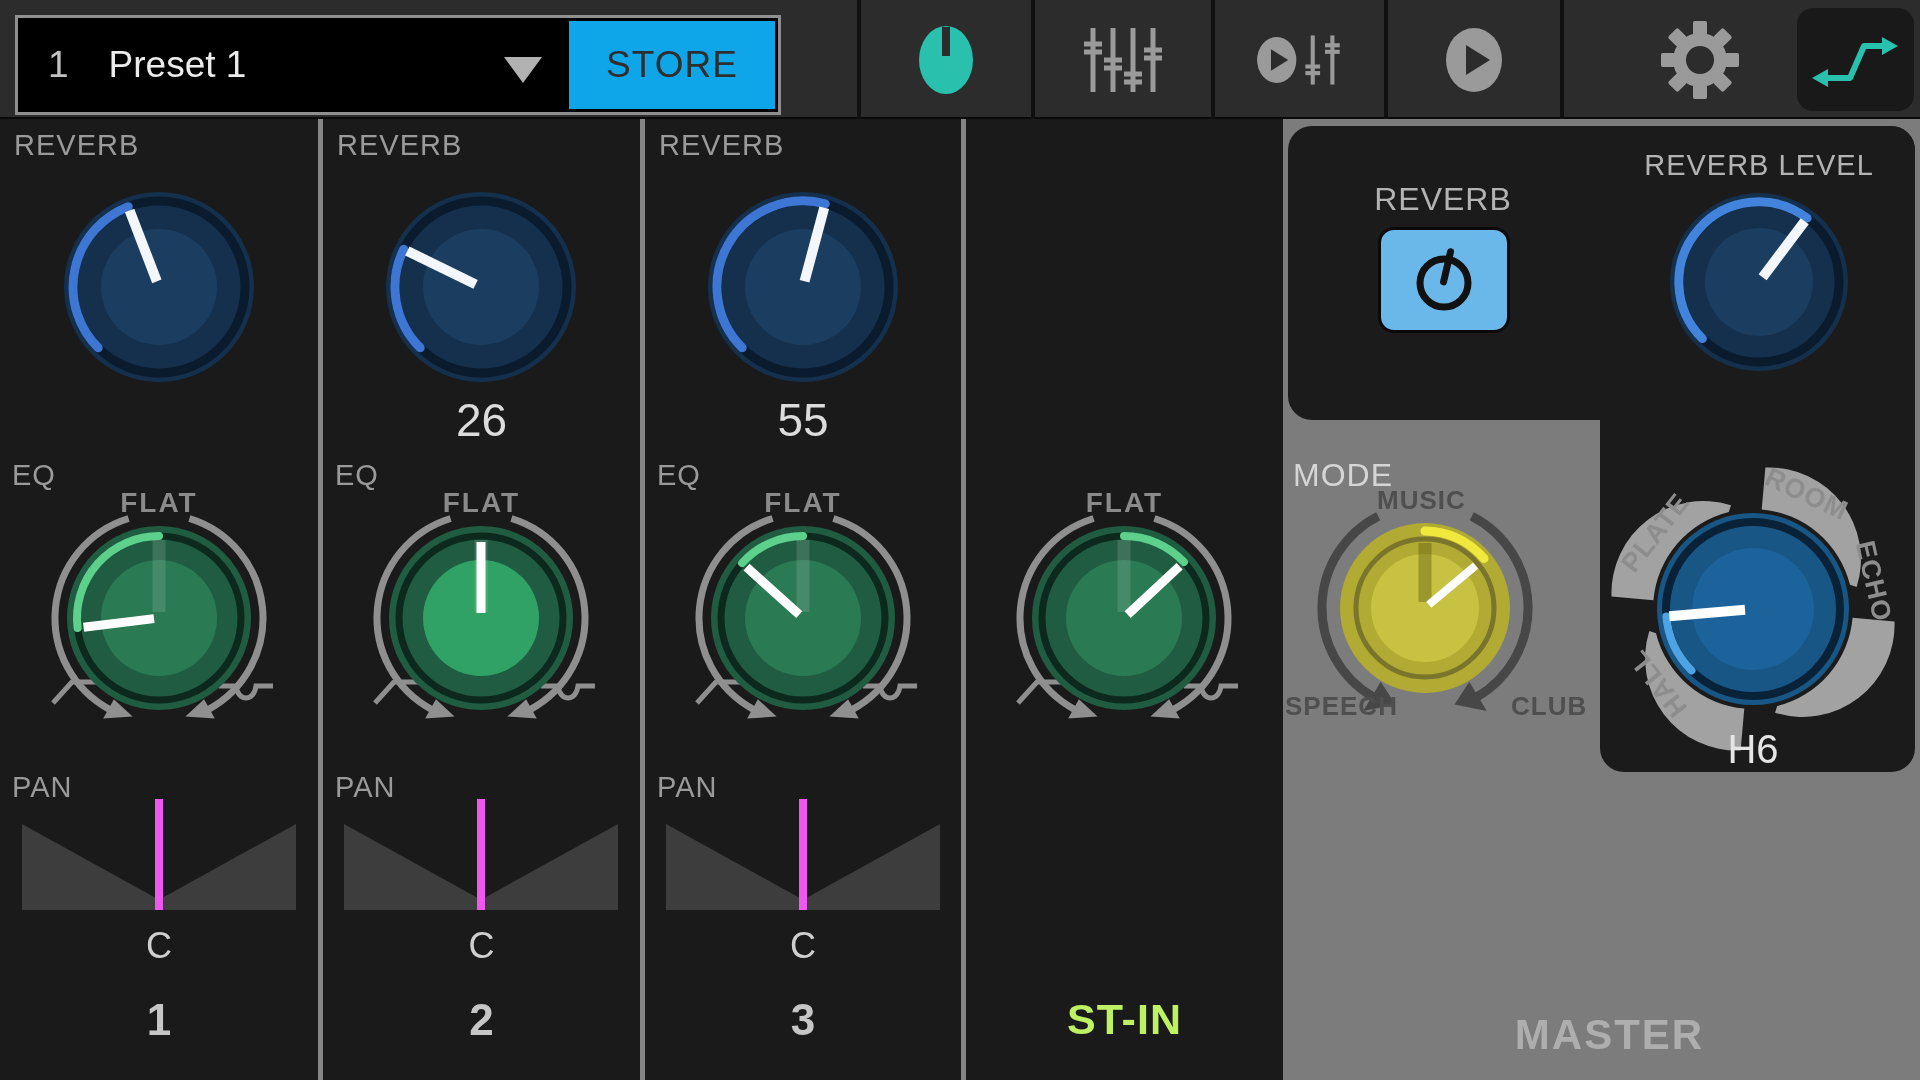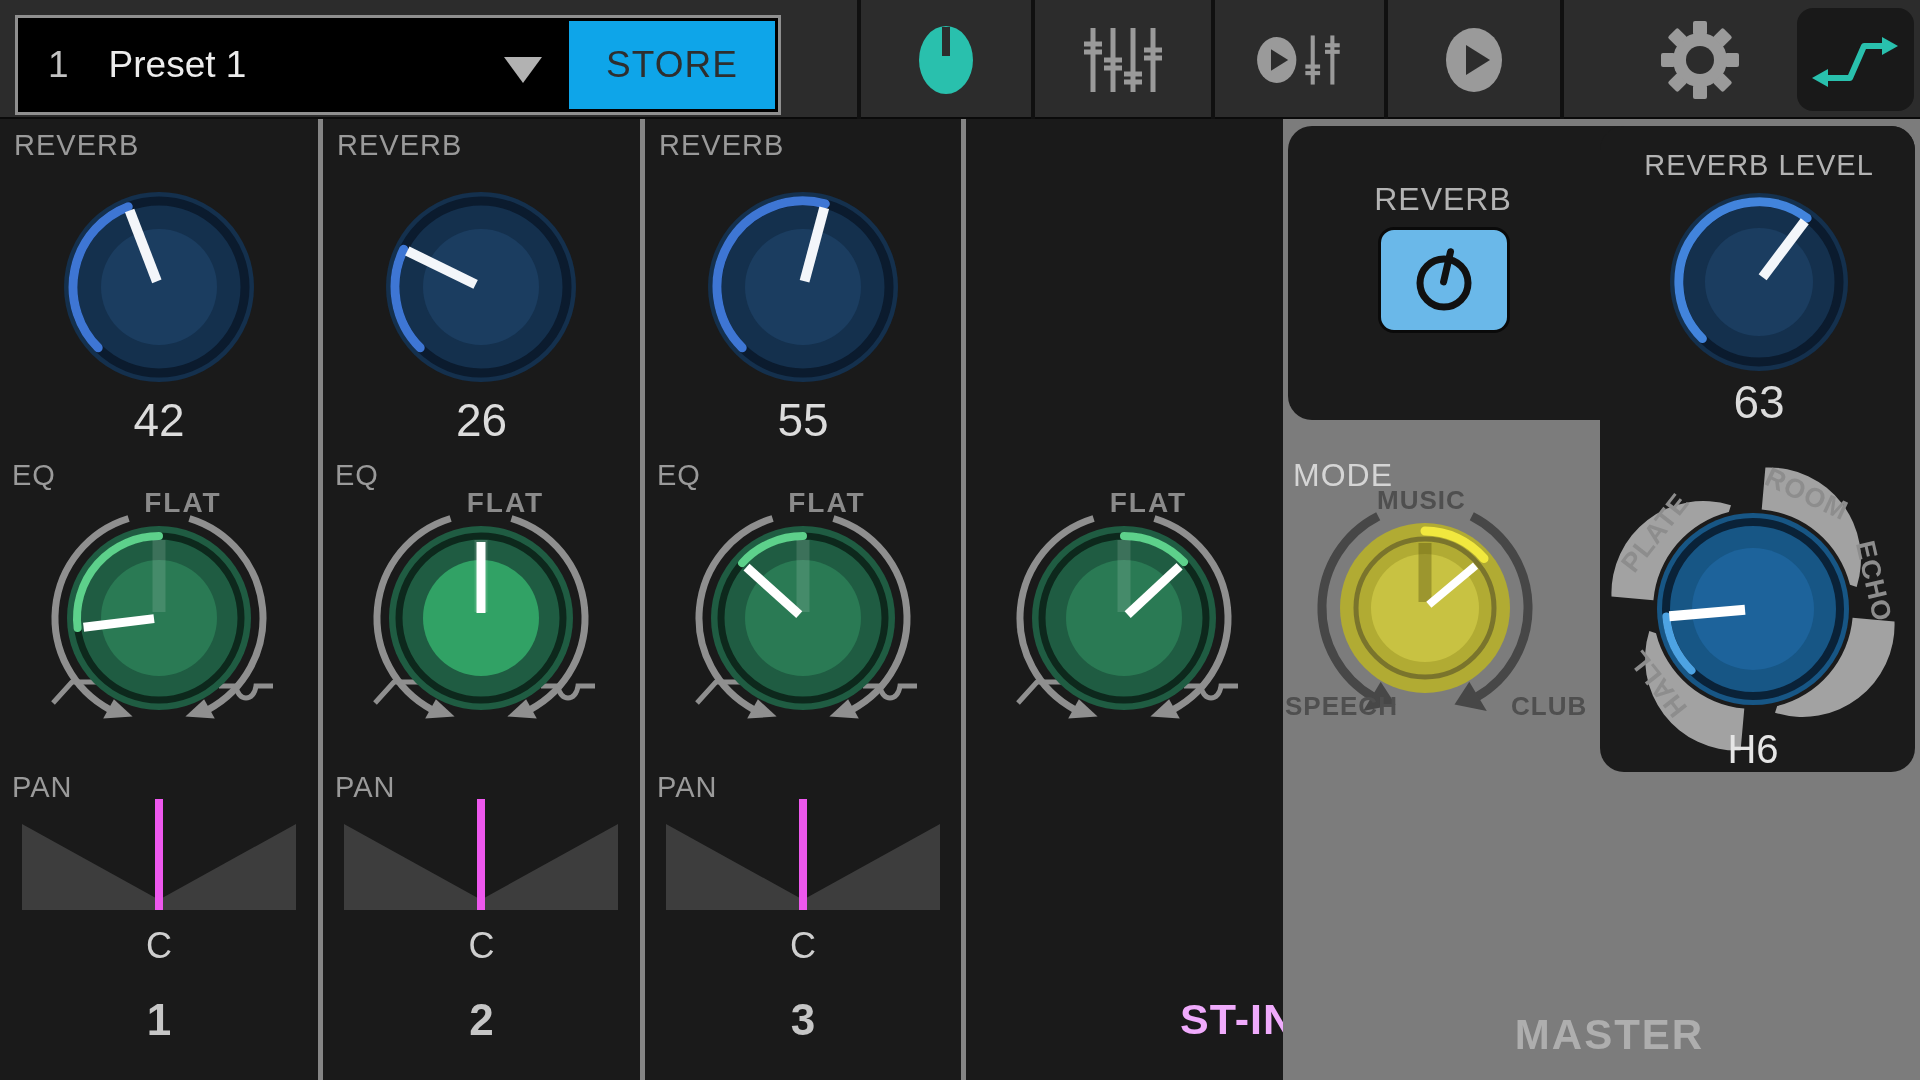--- a/index.html
+++ b/index.html
@@ -12,25 +12,25 @@
   .preset-name{color:#ececec;font-size:37px;margin-left:40px;}
   .dd-tri{position:absolute;left:486px;top:39px;width:0;height:0;border-left:19px solid transparent;border-right:19px solid transparent;border-top:26px solid #b2b2b2;}
   .store-btn{position:absolute;right:0;top:0;height:100%;width:212px;background:#0ea5e9;border:3px solid #000;box-sizing:border-box;display:flex;align-items:center;justify-content:center;font-size:37px;color:#2e2e2e;letter-spacing:1px;cursor:pointer;}
   .tb-sep{position:absolute;top:0;width:4px;height:119px;background:#101010;}
   .tb-icon{position:absolute;top:0;height:119px;display:flex;align-items:center;justify-content:center;width:90px;}
   .swap-btn{position:absolute;left:1797px;top:8px;width:117px;height:103px;background:#191919;border-radius:16px;display:flex;align-items:center;justify-content:center;}
   
   .col{position:absolute;top:119px;bottom:0;background:#1a1a1a;}
   .col-sep{position:absolute;top:119px;bottom:0;width:5px;background:#858585;}
   .small-lbl{position:absolute;color:#9a9a9a;font-size:29px;letter-spacing:1px;}
-  .flat-lbl{position:absolute;width:100%;text-align:center;color:#8a8a8a;font-size:28px;font-weight:600;letter-spacing:2px;padding-left:24px;}
+  .flat-lbl{position:absolute;width:100%;text-align:center;color:#8a8a8a;font-size:28px;font-weight:600;letter-spacing:2px;}
   .value-lbl{position:absolute;width:100%;text-align:center;color:#dcdcdc;font-size:46px;}
   .c-lbl{position:absolute;width:100%;text-align:center;color:#cfcfcf;font-size:36px;}
   .num-lbl{position:absolute;width:100%;text-align:center;color:#c6c6c6;font-size:44px;font-weight:600;}
-  .stin-lbl{position:absolute;width:100%;text-align:right;color:#f0abfc;font-size:43px;font-weight:700;letter-spacing:1px;padding-left:12px;}
+  .stin-lbl{position:absolute;width:100%;text-align:center;color:#bef264;font-size:43px;font-weight:700;letter-spacing:1px;}
   .knob{position:absolute;}
   .pan-wrap{position:absolute;height:111px;}
   .pan-shape{position:absolute;left:0;top:25px;width:100%;height:86px;background:#3d3d3d;
      clip-path:polygon(0 0, 50% 88%, 100% 0, 100% 100%, 0 100%);}
   .pan-line{position:absolute;top:0;width:8px;height:111px;background:#ee58ee;}
   
   .master{background:#7c7c7c;}
   .dk-panel{position:absolute;background:#1b1b1b;border-radius:24px;}
   .master-lbl{position:absolute;width:100%;text-align:center;color:#aeaeae;font-size:42px;font-weight:700;letter-spacing:2px;padding-left:8px;}
   .mrv-lbl{position:absolute;color:#b3b3b3;font-size:32px;letter-spacing:1px;text-align:center;}
@@ -132,21 +132,20 @@
 
   <div class="col" style="left:0;width:318px">
     <div class="small-lbl" style="left:14px;top:10px">REVERB</div>
     <div class="knob" style="left:59px;top:68px"><svg width="200" height="200" viewBox="-100 -100 200 200">
           <circle r="95" fill="#14304d"></circle>
           <circle r="86" fill="none" stroke="#0b1b2e" stroke-width="9"></circle>
           <path d="M -60.8 60.8 A 86 86 0 0 1 -30.8 -80.3" stroke="#3e76d4" stroke-width="9" fill="none" stroke-linecap="round"></path>
           <circle r="58" fill="#1b3d60"></circle>
           <line x1="0" y1="-6" x2="0" y2="-82" stroke="#f3f6fa" stroke-width="10" transform="rotate(-21)"></line>
         </svg></div>
-    <div class="value-lbl" style="top:274px">42</div>
     <div class="small-lbl" style="left:12px;top:340px">EQ</div>
     <div class="flat-lbl" style="top:368px">FLAT</div>
     <div class="knob" style="left:34px;top:374px"><svg width="250" height="250" viewBox="-125 -125 250 250">
           <path d="M -48.8 91.8 A 104 104 0 0 1 -30.4 -99.5" stroke="#8f8f8f" stroke-width="7" fill="none"></path>
           <path d="M 30.4 -99.5 A 104 104 0 0 1 48.8 91.8" stroke="#8f8f8f" stroke-width="7" fill="none"></path>
           <polygon points="26.4 98.5 55.8 100.6 45.1 81.3" fill="#8f8f8f"></polygon>
           <polygon points="-26.4 98.5 -55.8 100.6 -45.1 81.3" fill="#8f8f8f"></polygon>
           <path d="M -106 85 L -87 64 L -60 64" stroke="#8f8f8f" stroke-width="5" fill="none" stroke-linejoin="round"></path>
           <path d="M 60 68 L 77 68 C 79 84 95 84 97 68 L 114 68" stroke="#8f8f8f" stroke-width="5" fill="none"></path>
           <circle r="92" fill="#1f5c42"></circle>
@@ -271,21 +270,20 @@
     </div>
 
     <div class="mrvlvl-lbl" style="left:346px;width:260px;top:30px">REVERB LEVEL</div>
     <div class="knob" style="left:376px;top:63px"><svg width="200" height="200" viewBox="-100 -100 200 200">
           <circle r="89" fill="#14304d"></circle>
           <circle r="80" fill="none" stroke="#0b1b2e" stroke-width="9"></circle>
           <path d="M -56.6 56.6 A 80 80 0 0 1 48.1 -63.9" stroke="#4284dc" stroke-width="9" fill="none" stroke-linecap="round"></path>
           <circle r="54" fill="#1b3d60"></circle>
           <line x1="0" y1="-6" x2="0" y2="-76" stroke="#f3f6fa" stroke-width="10" transform="rotate(37)"></line>
         </svg></div>
-    <div class="value-lbl" style="left:396px;width:160px;top:256px">63</div>
 
     <div class="mode-lbl" style="left:10px;top:338px">MODE</div>
     <div class="mode-opt" style="left:94px;width:120px;top:366px;text-align:left">MUSIC</div>
     <div class="knob" style="left:12px;top:359px"><svg width="260" height="260" viewBox="-130 -130 260 260">
           <path d="M -51.5 89.2 A 103 103 0 0 1 -46.8 -91.8" stroke="#474747" stroke-width="9" fill="none"></path>
           <path d="M 46.8 -91.8 A 103 103 0 0 1 51.5 89.2" stroke="#474747" stroke-width="9" fill="none"></path>
           <polygon points="29.5 96.6 61.8 102.9 44.3 73.7" fill="#474747"></polygon>
           <polygon points="-29.5 96.6 -61.8 102.9 -44.3 73.7" fill="#474747"></polygon>
           <circle r="85" fill="#b1ab33"></circle>
           <circle r="69" fill="none" stroke="#7a742c" stroke-width="5"></circle>

